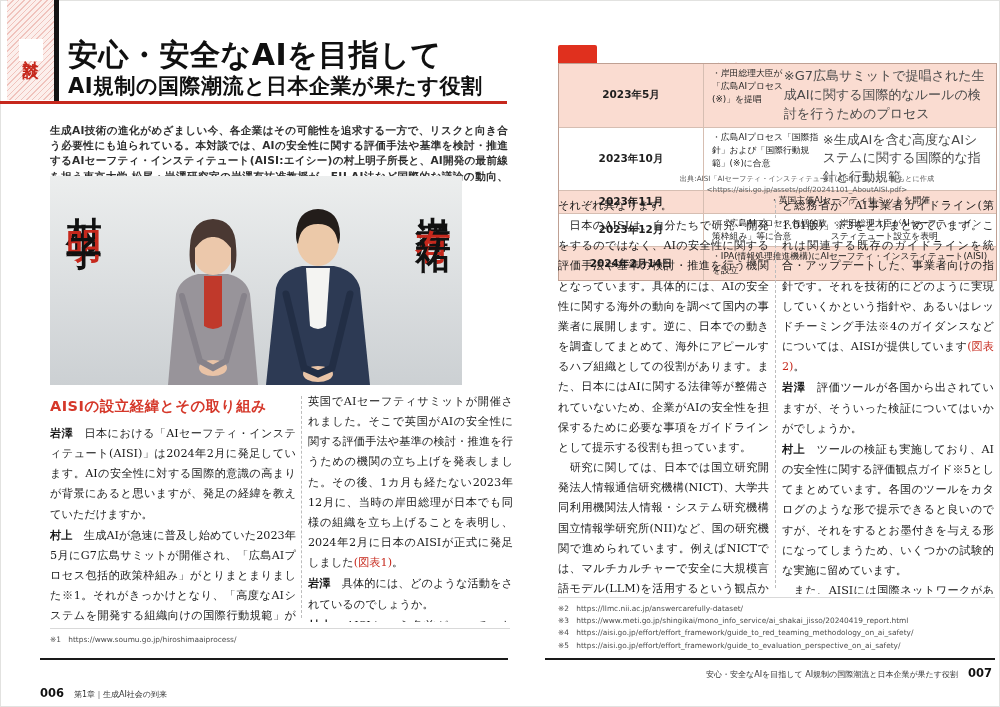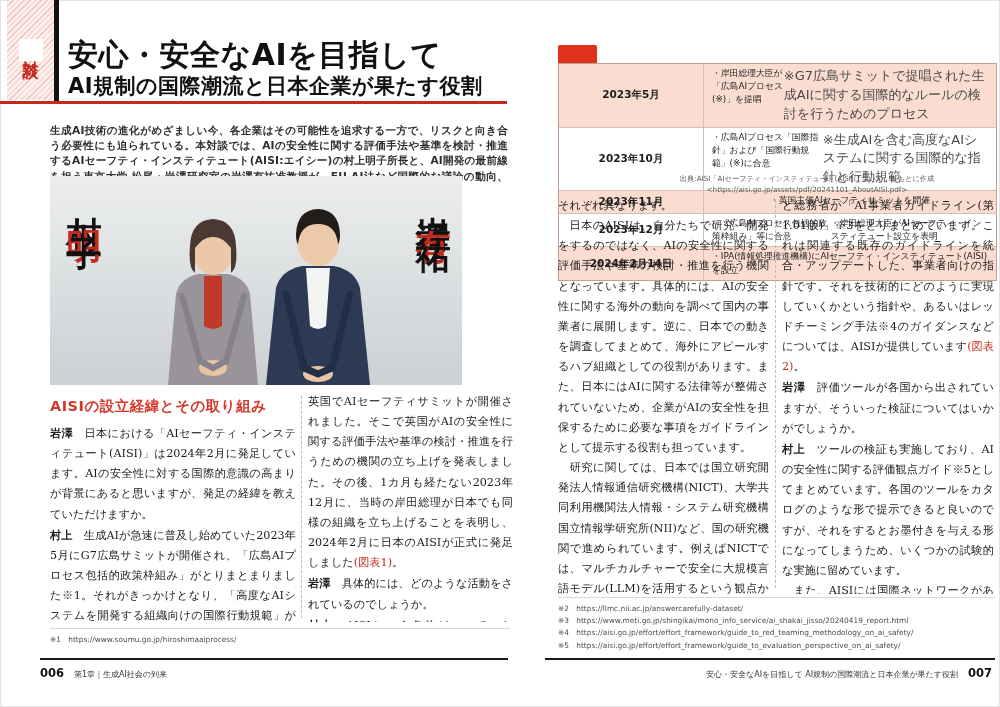--- a/index.html
+++ b/index.html
@@ -95,21 +95,21 @@
   .fnblock{position:absolute;font-size:7.4px;color:#4c4c4c;line-height:1.65;}
   #lfn{left:50px;top:628px;width:460px;border-top:1px solid #d9d9d9;padding-top:5px;}
   #rfn{left:558px;top:597px;width:437px;border-top:1px solid #d9d9d9;padding-top:5px;}
   .fnline{white-space:nowrap;overflow:hidden;}
 
   
   .footer-rule{position:absolute;top:658px;height:2px;background:#1a1a1a;}
   #lfrule{left:40px;width:468px;}
   #rfrule{left:545px;width:450px;}
   .footer{position:absolute;top:666px;font-size:8px;color:#333;}
-  #lfooter{left:40px;}
+  #lfooter{left:40px;margin-top:20px;}
   #rfooter{right:8px;text-align:right;}
   .pagenum{font-size:11.5px;font-weight:bold;color:#111;}
   #lfooter .pagenum{margin-right:10px;}
   #rfooter .pagenum{margin-left:10px;}
 </style>
 </head>
 <body>
 
 <div class="spread">
 

